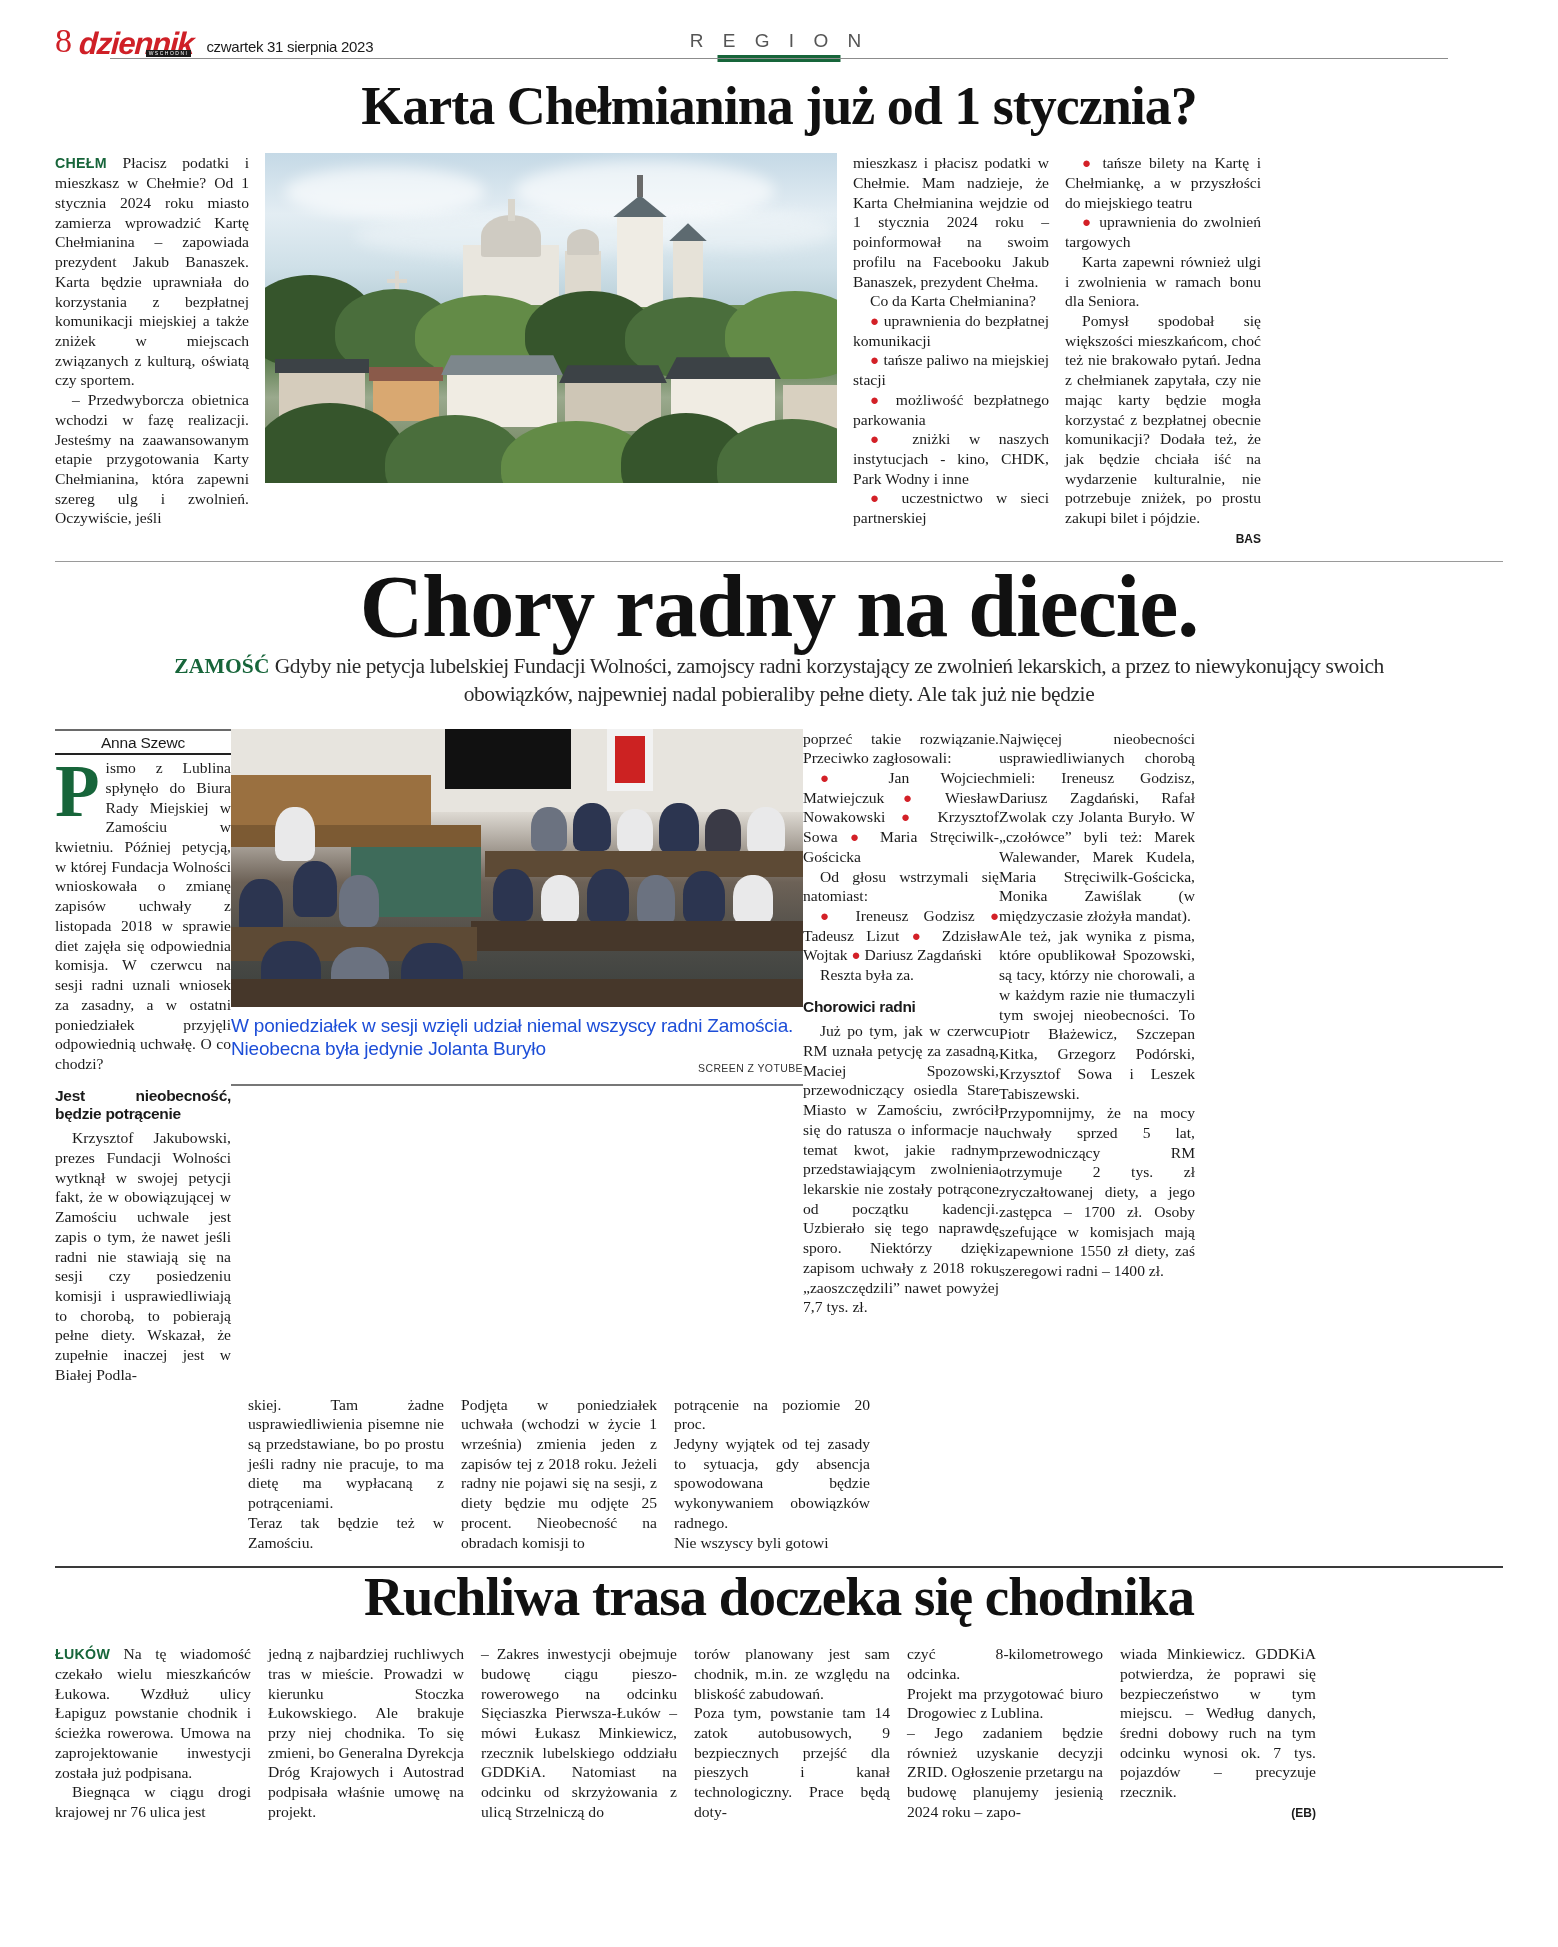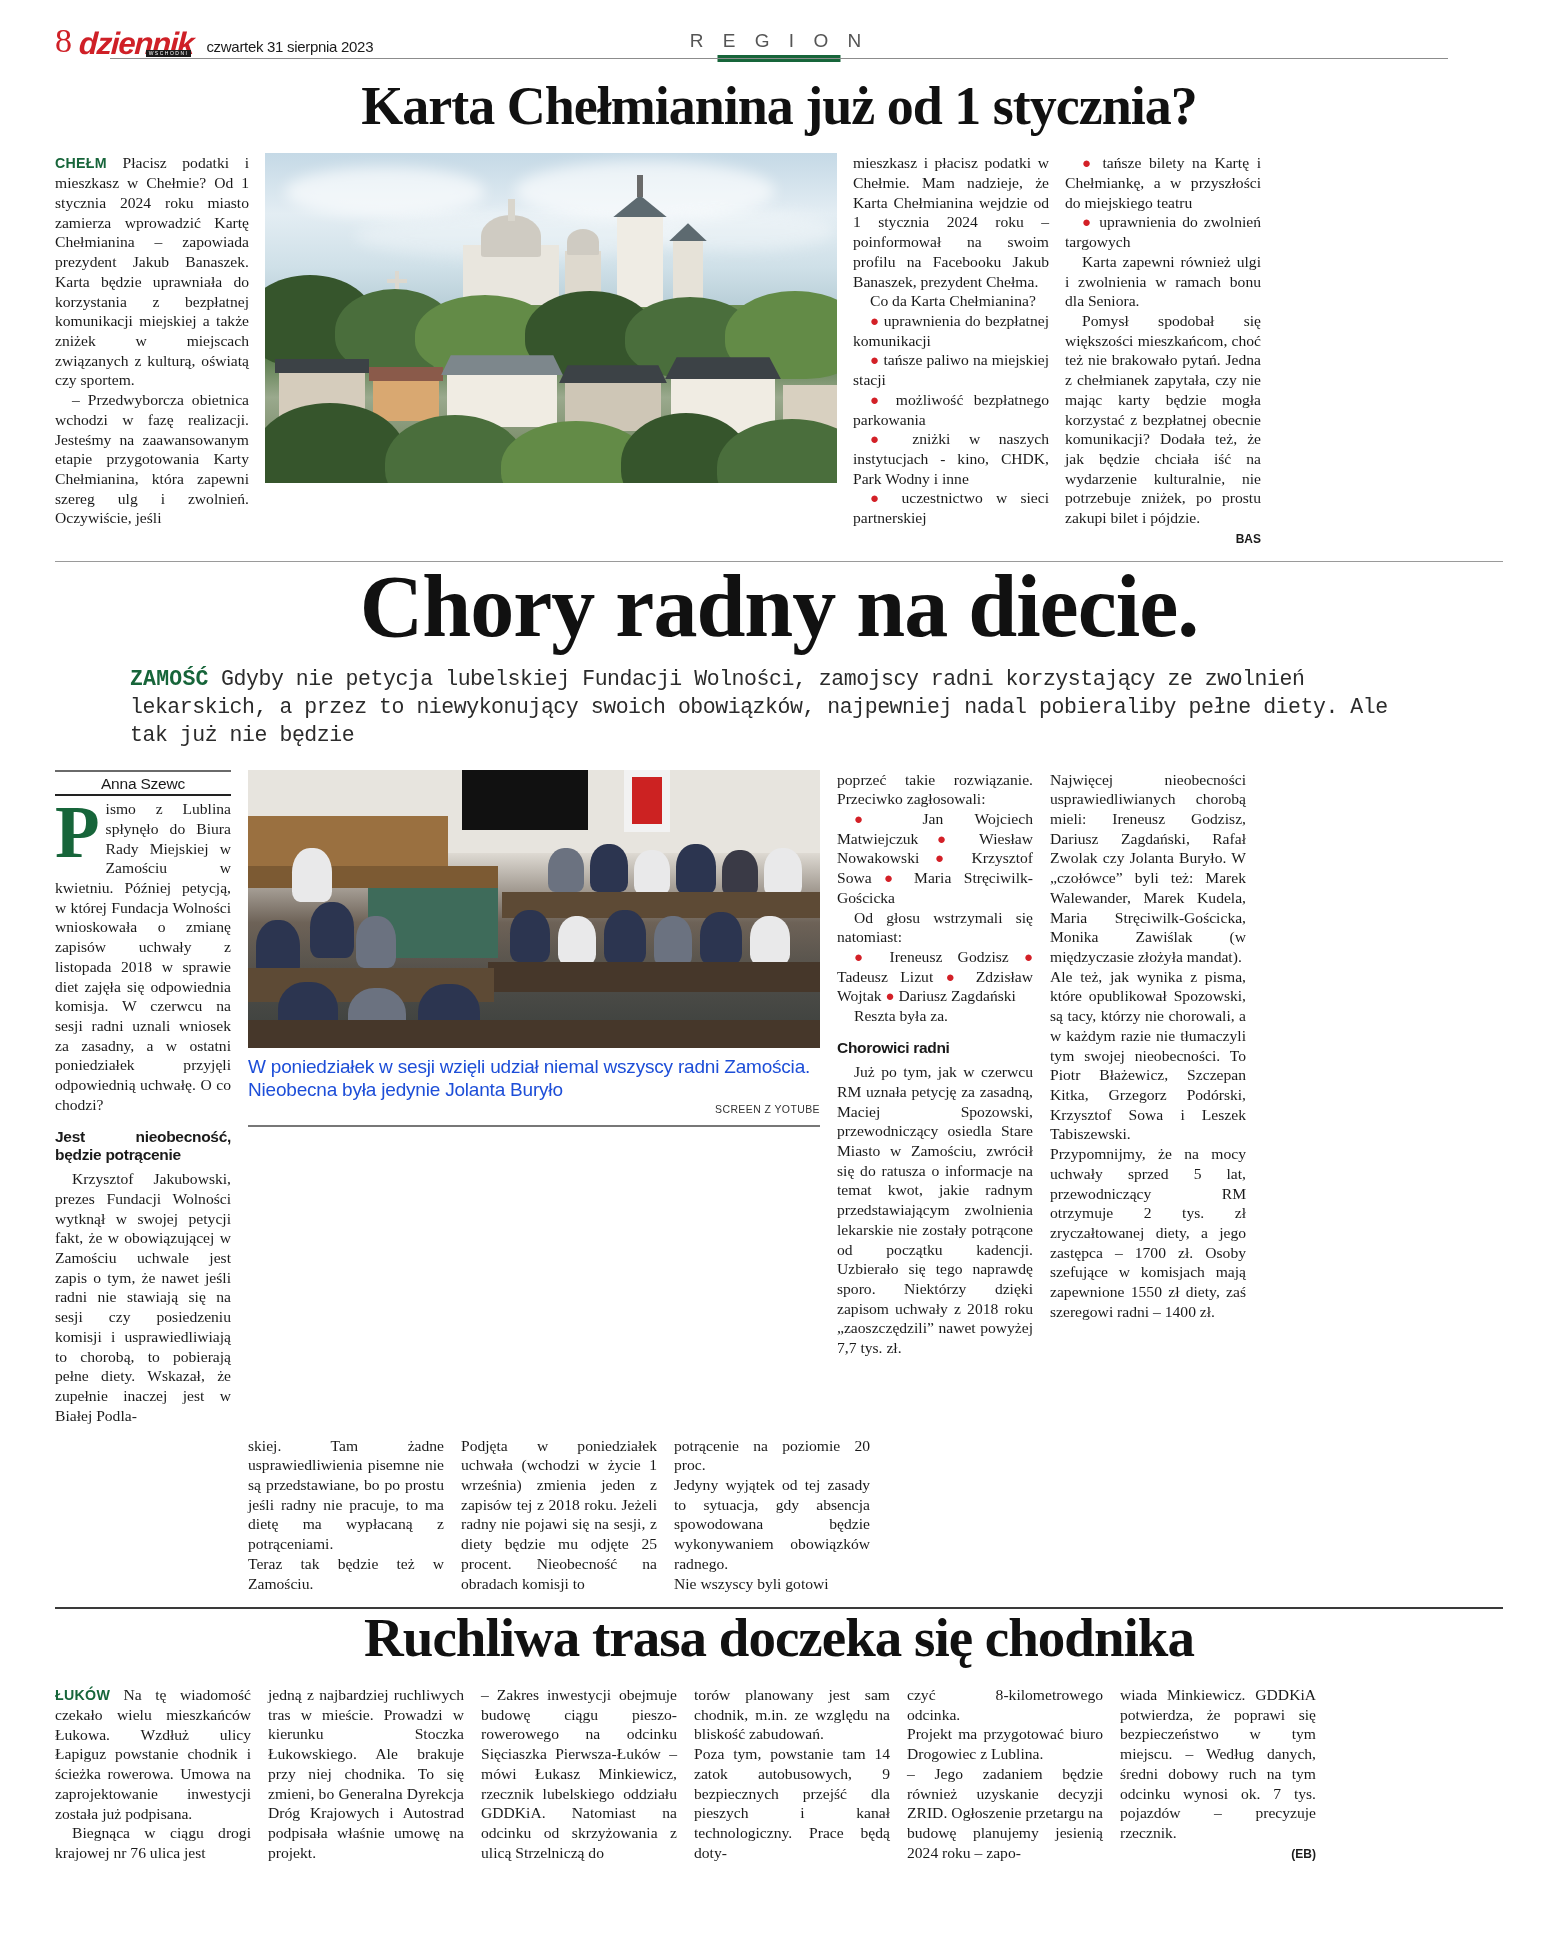--- a/index.html
+++ b/index.html
@@ -106,30 +106,29 @@
   .ph-spire { position:absolute; background:#d9d6cd; }
   .ph-roof { position:absolute; background:#6f7b80; }
   .ph-house { position:absolute; background:#e0d9cc; }
   .ph-house.w { background:#f0ece3; }
   .ph-house.o { background:#d9a871; }
   .ph-roof.dk { background:#3c4246; }
   .ph-roof.rd { background:#8a5a4a; }
 
   
   .lead {
-    font-family:Liberation Mono, monospace;
-    font-size:21.5px; line-height:1.3; 
-    color:#2b2b2b; margin:13px 75px 0; letter-spacing:-0.45px;
+    font-family:Liberation Serif, serif;
+    font-size:21.5px; line-height:1.3; text-align:center;
+    color:#2b2b2b; margin:0 75px 0; letter-spacing:-0.45px;
   }
   .lead b { color:#17653a; font-weight:700; letter-spacing:0.2px; }
 
   .a2-grid {
     display:grid;
     grid-template-columns:176px 572px 196px 196px;
-    column-gap:17px;
     margin-top:20px;
   }
   .byline-wrap { border-top:2px solid #6a6a6a; padding-top:2px; margin-bottom:3px; }
   .byline {
     font-family:"Liberation Sans", sans-serif;
     font-size:15.5px; text-align:center; letter-spacing:-0.2px;
     border-bottom:2px solid #222; padding-bottom:1px;
   }
   .dropcap::first-letter {
     float:left; font-size:73px; line-height:0.78; font-weight:700;

